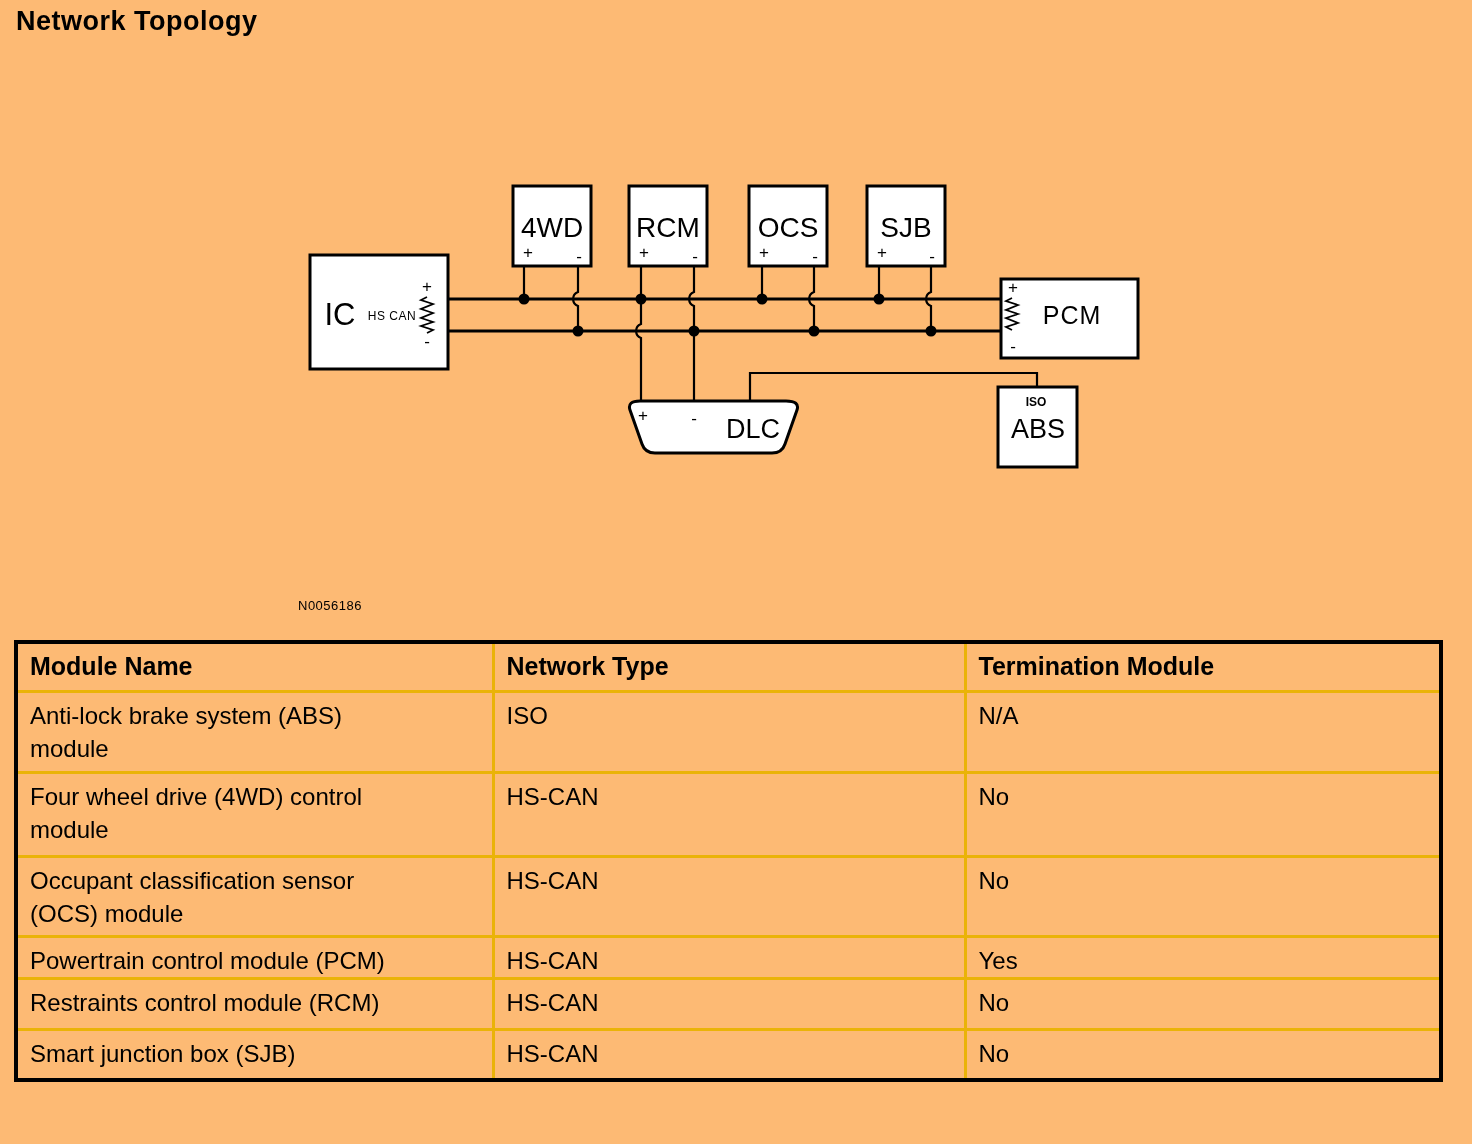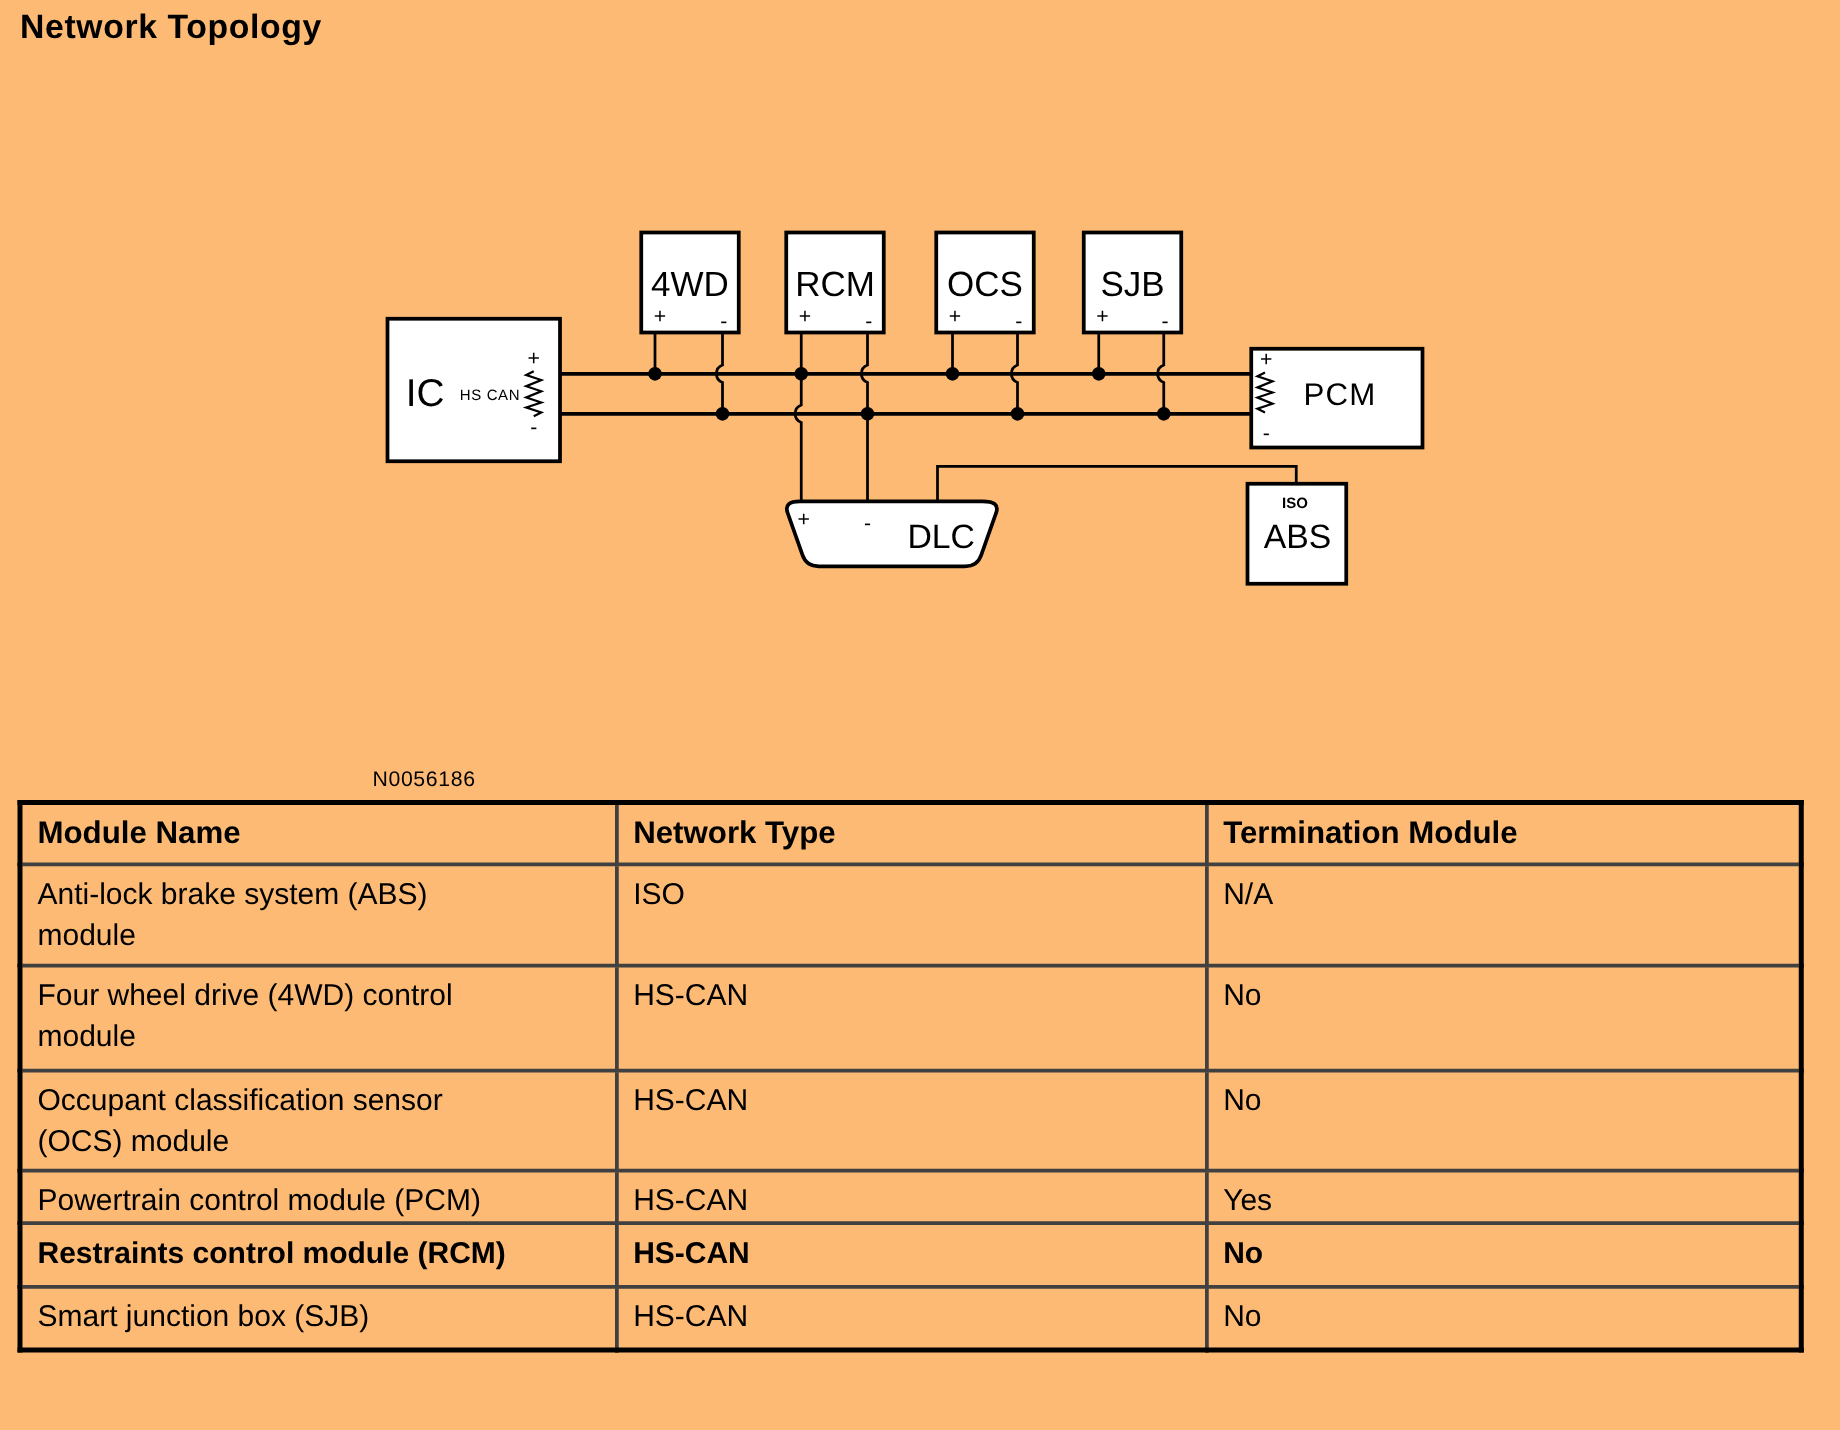--- a/index.html
+++ b/index.html
@@ -9,22 +9,22 @@
     background:#fdba74;
     font-family:"Liberation Sans", sans-serif;
     color:#000;
     overflow:hidden;
   }
   .page-title{
     position:absolute;left:16px;top:6px;
     font-size:27px;font-weight:bold;letter-spacing:0.5px;
   }
   .figure-ref{
-    position:absolute;left:298px;top:614px;
-    font-size:17px;letter-spacing:0.5px;
+    position:absolute;left:298px;top:598px;
+    font-size:13px;letter-spacing:0.5px;
   }
   svg.diagram{position:absolute;left:0;top:0;}
   svg.diagram text{font-family:"Liberation Sans", sans-serif;fill:#000;}
   svg .box{fill:#fff;stroke:#000;stroke-width:3;}
   svg .wire{fill:none;stroke:#000;stroke-width:2.2;}
   svg .bus{fill:none;stroke:#000;stroke-width:3;}
   svg .res{fill:none;stroke:#000;stroke-width:1.8;}
   svg .dot{fill:#000;stroke:none;}
   .t-box-label{font-size:28px;text-anchor:middle;}
   .t-pcm{font-size:25px;text-anchor:middle;letter-spacing:1px;}
@@ -35,33 +35,33 @@
   .t-dlc{font-size:27px;text-anchor:middle;}
 
   table.module-table{
     position:absolute;left:14px;top:640px;
     width:1425px;
     border-collapse:collapse;
     table-layout:fixed;
     border:4px solid #000;
   }
   table.module-table th, table.module-table td{
-    border:3px solid #404040;
+    border:3px solid #eab308;
     vertical-align:top;
     text-align:left;
     padding:6px 10px 0 12px;
     font-size:24px;
     line-height:33px;
     overflow:hidden;
   }
   table.module-table th{font-size:25px;font-weight:bold;}
   td.cell-module{white-space:pre-line;}
   tr.h-hdr{height:49px;} tr.h-r0{height:81px;} tr.h-r1{height:50px;}
   tr.h-r2{height:84px;} tr.h-r3{height:80px;} tr.h-r4{height:41px;}
-  tr.h-r5{height:51px;font-weight:bold;} tr.h-r6{height:51px;margin-top:48px;}
+  tr.h-r5{height:51px;} tr.h-r6{height:51px;margin-top:48px;}
 </style>
 </head>
 <body>
 
 <div class="page">
 
   <div class="page-title">Network Topology</div>
 
   <svg class="diagram" width="1472" height="625" viewBox="0 0 1472 625">
 

